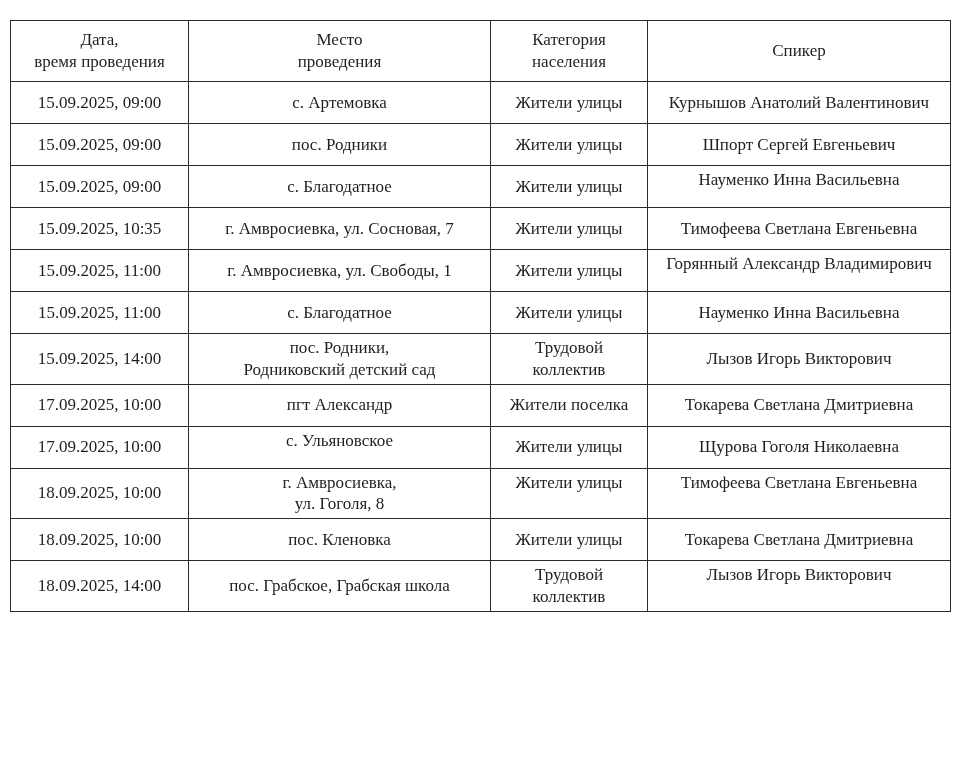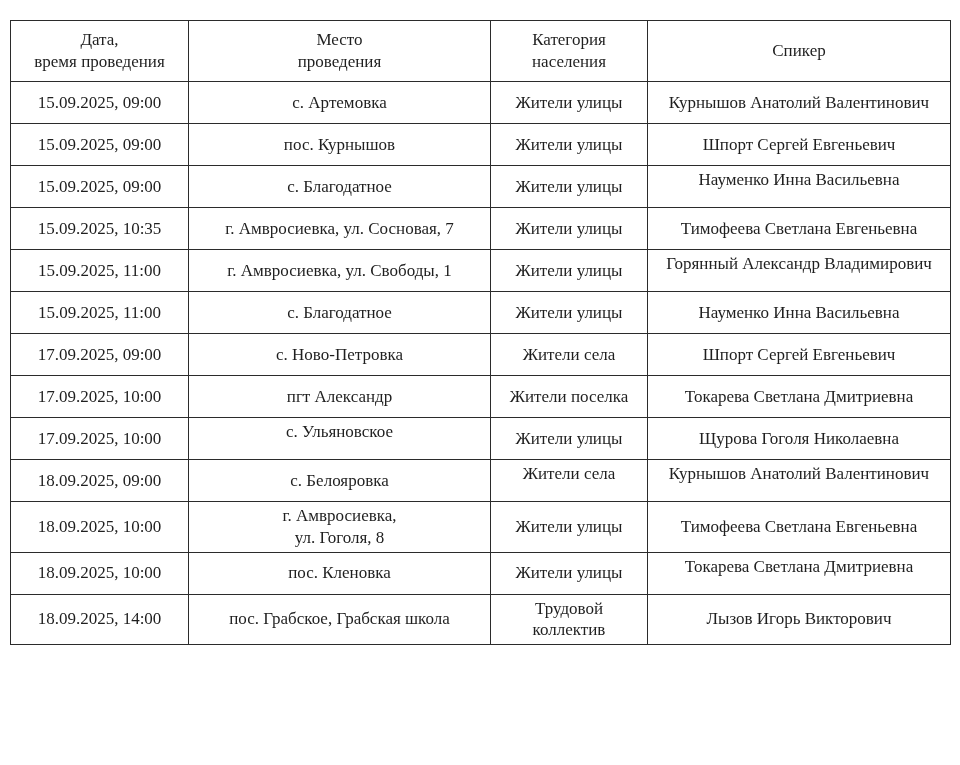--- a/index.html
+++ b/index.html
@@ -77,21 +77,21 @@
     <tbody>
   <tr>
     <td>15.09.2025, 09:00</td>
     <td>с. Артемовка</td>
     <td>Жители улицы</td>
     <td>Курнышов Анатолий Валентинович</td>
   </tr>
 
   <tr>
     <td>15.09.2025, 09:00</td>
-    <td>пос. Курнышов</td>
+    <td>пос. Родники</td>
     <td>Жители улицы</td>
     <td>Шпорт Сергей Евгеньевич</td>
   </tr>
 
   <tr>
     <td>15.09.2025, 09:00</td>
     <td>с. Благодатное</td>
     <td>Жители улицы</td>
     <td>Науменко Инна Васильевна</td>
   </tr>
@@ -110,50 +110,46 @@
     <td>Горянный Александр Владимирович</td>
   </tr>
 
   <tr>
     <td>15.09.2025, 11:00</td>
     <td>с. Благодатное</td>
     <td>Жители улицы</td>
     <td>Науменко Инна Васильевна</td>
   </tr>
 
+  <tr>
+    <td>15.09.2025, 14:00</td>
+    <td>пос. Родники,
+Родниковский детский сад</td>
+    <td>Трудовой
+коллектив</td>
+    <td>Лызов Игорь Викторович</td>
+  </tr>
 
 
-  <tr>
-    <td>17.09.2025, 09:00</td>
-    <td>с. Ново-Петровка</td>
-    <td>Жители села</td>
-    <td>Шпорт Сергей Евгеньевич</td>
-  </tr>
 
   <tr>
     <td>17.09.2025, 10:00</td>
     <td>пгт Александр</td>
     <td>Жители поселка</td>
     <td>Токарева Светлана Дмитриевна</td>
   </tr>
 
   <tr>
     <td>17.09.2025, 10:00</td>
     <td>с. Ульяновское</td>
     <td>Жители улицы</td>
     <td>Щурова Гоголя Николаевна</td>
   </tr>
 
 
-  <tr>
-    <td>18.09.2025, 09:00</td>
-    <td>с. Белояровка</td>
-    <td>Жители села</td>
-    <td>Курнышов Анатолий Валентинович</td>
-  </tr>
 
   <tr>
     <td>18.09.2025, 10:00</td>
     <td>г. Амвросиевка,
 ул. Гоголя, 8</td>
     <td>Жители улицы</td>
     <td>Тимофеева Светлана Евгеньевна</td>
   </tr>
 
   <tr>

